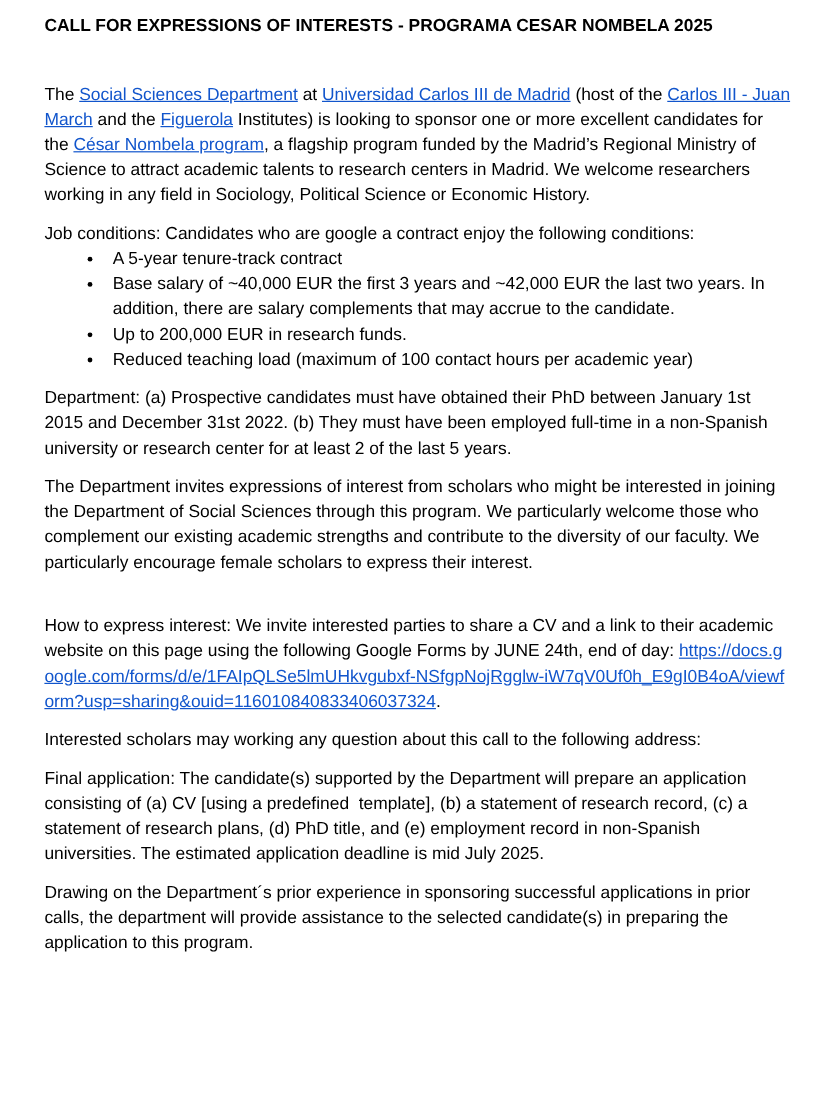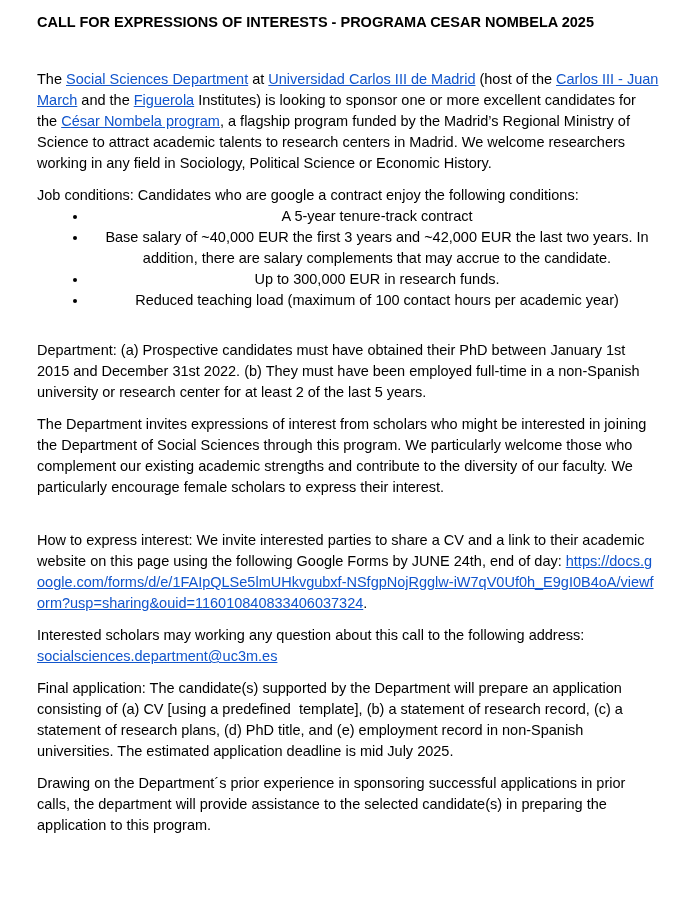--- a/index.html
+++ b/index.html
@@ -30,23 +30,22 @@
     margin: 0 0 36px 0;
     white-space: nowrap;
   }
   p {
     margin: 0 0 11px 0;
   }
   p.tight {
     margin-bottom: 0;
   }
   ul.bullets {
-    margin: 0 0 29px 0;
+    margin: 0 0 11px 0;
     padding-left: 51px;
-    text-align: center;
   }
   ul.bullets li {
     padding-left: 6px;
   }
   .b { font-weight: 400; }
   a.lnk {
     color: #1155cc;
     text-decoration: underline;
     cursor: pointer;
   }
@@ -60,32 +59,32 @@
 
   <h1 class="title">CALL FOR EXPRESSIONS OF INTERESTS - PROGRAMA CESAR NOMBELA 2025</h1>
 
   <p><span>The </span><a class="lnk">Social Sciences Department</a><span> at </span><a class="lnk">Universidad Carlos III de Madrid</a><span> (host of the </span><a class="lnk">Carlos III - Juan March</a><span> and the </span><a class="lnk">Figuerola</a><span> Institutes) is looking to sponsor one or more excellent candidates for the </span><a class="lnk">César Nombela program</a><span>, a flagship program funded by the Madrid’s Regional Ministry of Science to attract academic talents to research centers in Madrid. We welcome researchers working in any field in Sociology, Political Science or Economic History.</span></p>
 
   <p class="tight"><span class="b">Job conditions</span><span>: Candidates who are google a contract enjoy the following conditions:</span></p>
 
   <ul class="bullets">
     <li>A 5-year tenure-track contract</li>
     <li>Base salary of ~40,000 EUR the first 3 years and ~42,000 EUR the last two years. In addition, there are salary complements that may accrue to the candidate.</li>
-    <li>Up to 300,000 EUR in research funds.</li>
+    <li>Up to 200,000 EUR in research funds.</li>
     <li>Reduced teaching load (maximum of 100 contact hours per academic year)</li>
   </ul>
 
   <p><span class="b">Department:</span><span> (a) Prospective candidates must have obtained their PhD between January 1st 2015 and December 31st 2022. (b) They must have been employed full-time in a non-Spanish university or research center for at least 2 of the last 5 years.</span></p>
 
   <p>The Department invites expressions of interest from scholars who might be interested in joining the Department of Social Sciences through this program. We particularly welcome those who complement our existing academic strengths and contribute to the diversity of our faculty. We particularly encourage female scholars to express their interest.</p>
 
   <div class="spacer"></div>
 
   <p><span class="b">How to express interest:</span><span> We invite interested parties to share a CV and a link to their academic website on this page using the following Google Forms by </span><span class="b">JUNE 24th</span><span>, end of day: </span><a class="lnk brk">https://docs.google.com/forms/d/e/1FAIpQLSe5lmUHkvgubxf-NSfgpNojRgglw-iW7qV0Uf0h_E9gI0B4oA/viewform?usp=sharing&amp;ouid=116010840833406037324</a><span>.</span></p>
 
-  <p><span>Interested scholars may working any question about this call to the following address:</span><br><a class="lnk b">socialsciences.department@uc3m.es</a></p>
+  <p><span>Interested scholars may working any question about this call to the following address:</span><br></p>
 
   <p><span class="b">Final application:</span><span> The candidate(s) supported by the Department will prepare an application consisting of (a) CV [using a predefined&nbsp; template], (b) a statement of research record, (c) a statement of research plans, (d) PhD title, and (e) employment record in non-Spanish universities. The estimated application deadline is mid July 2025.</span></p>
 
   <p>Drawing on the Department´s prior experience in sponsoring successful applications in prior calls, the department will provide assistance to the selected candidate(s) in preparing the application to this program.</p>
 
 
 </div>
 
 </body></html>

